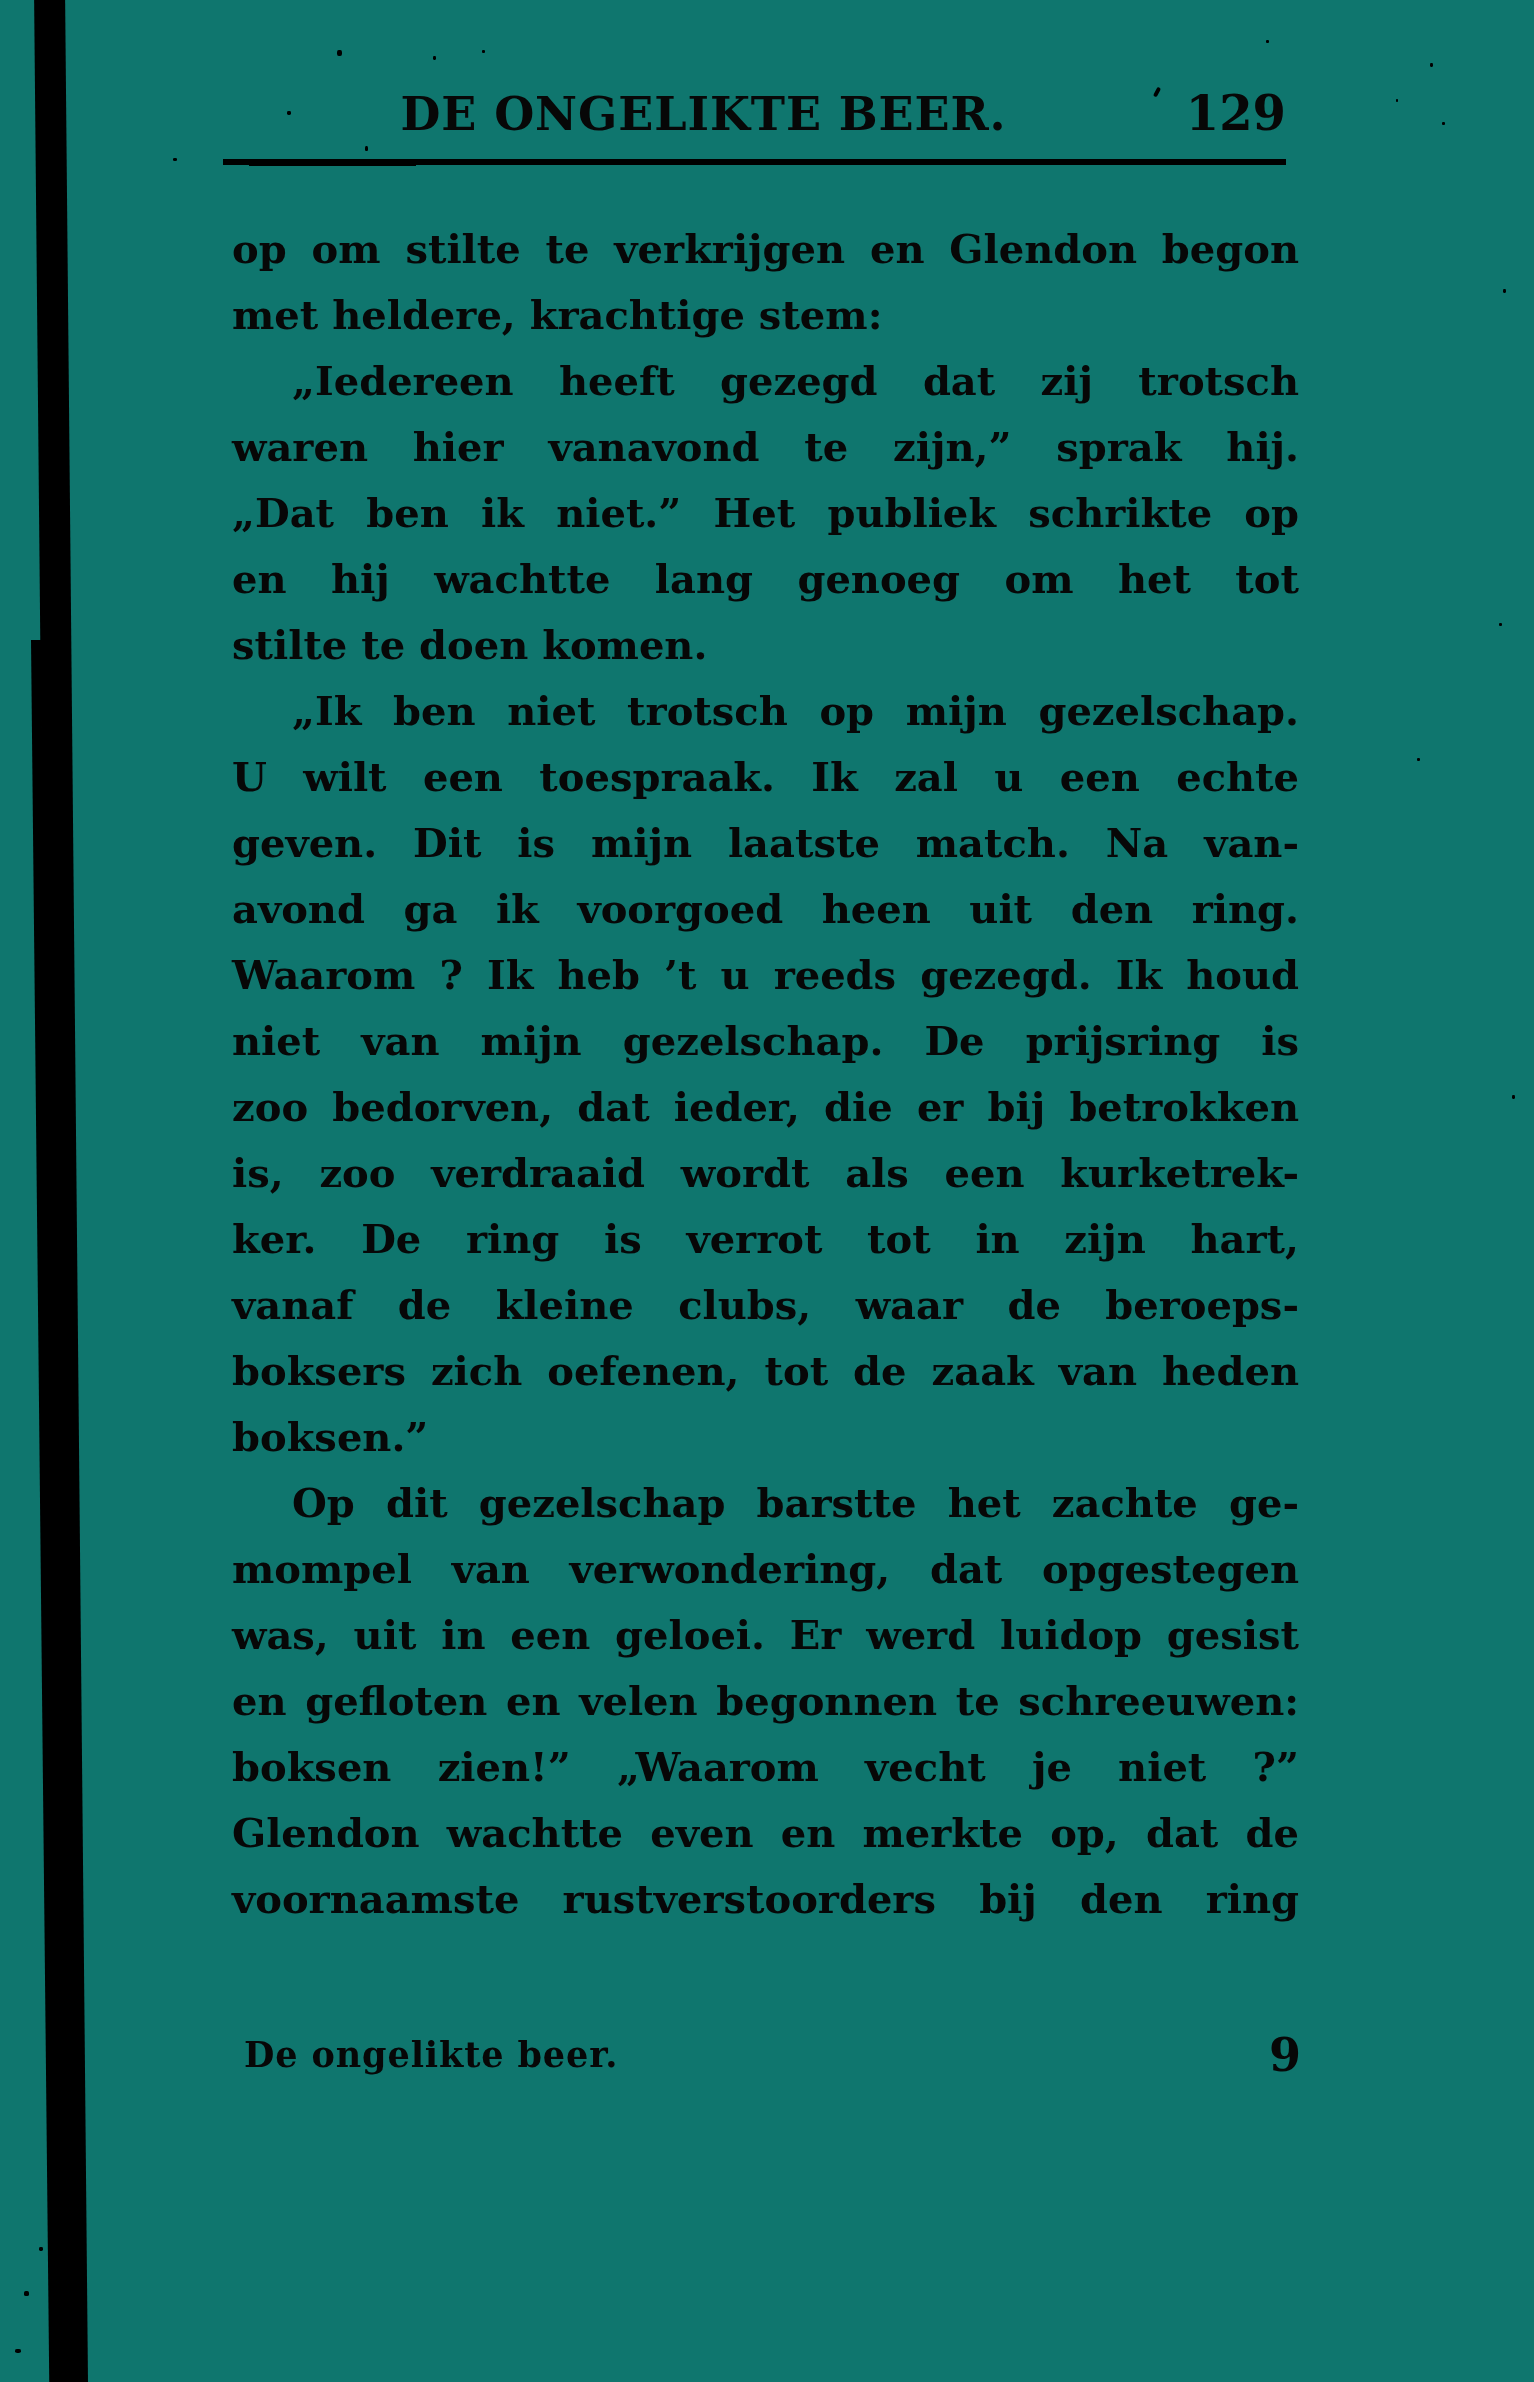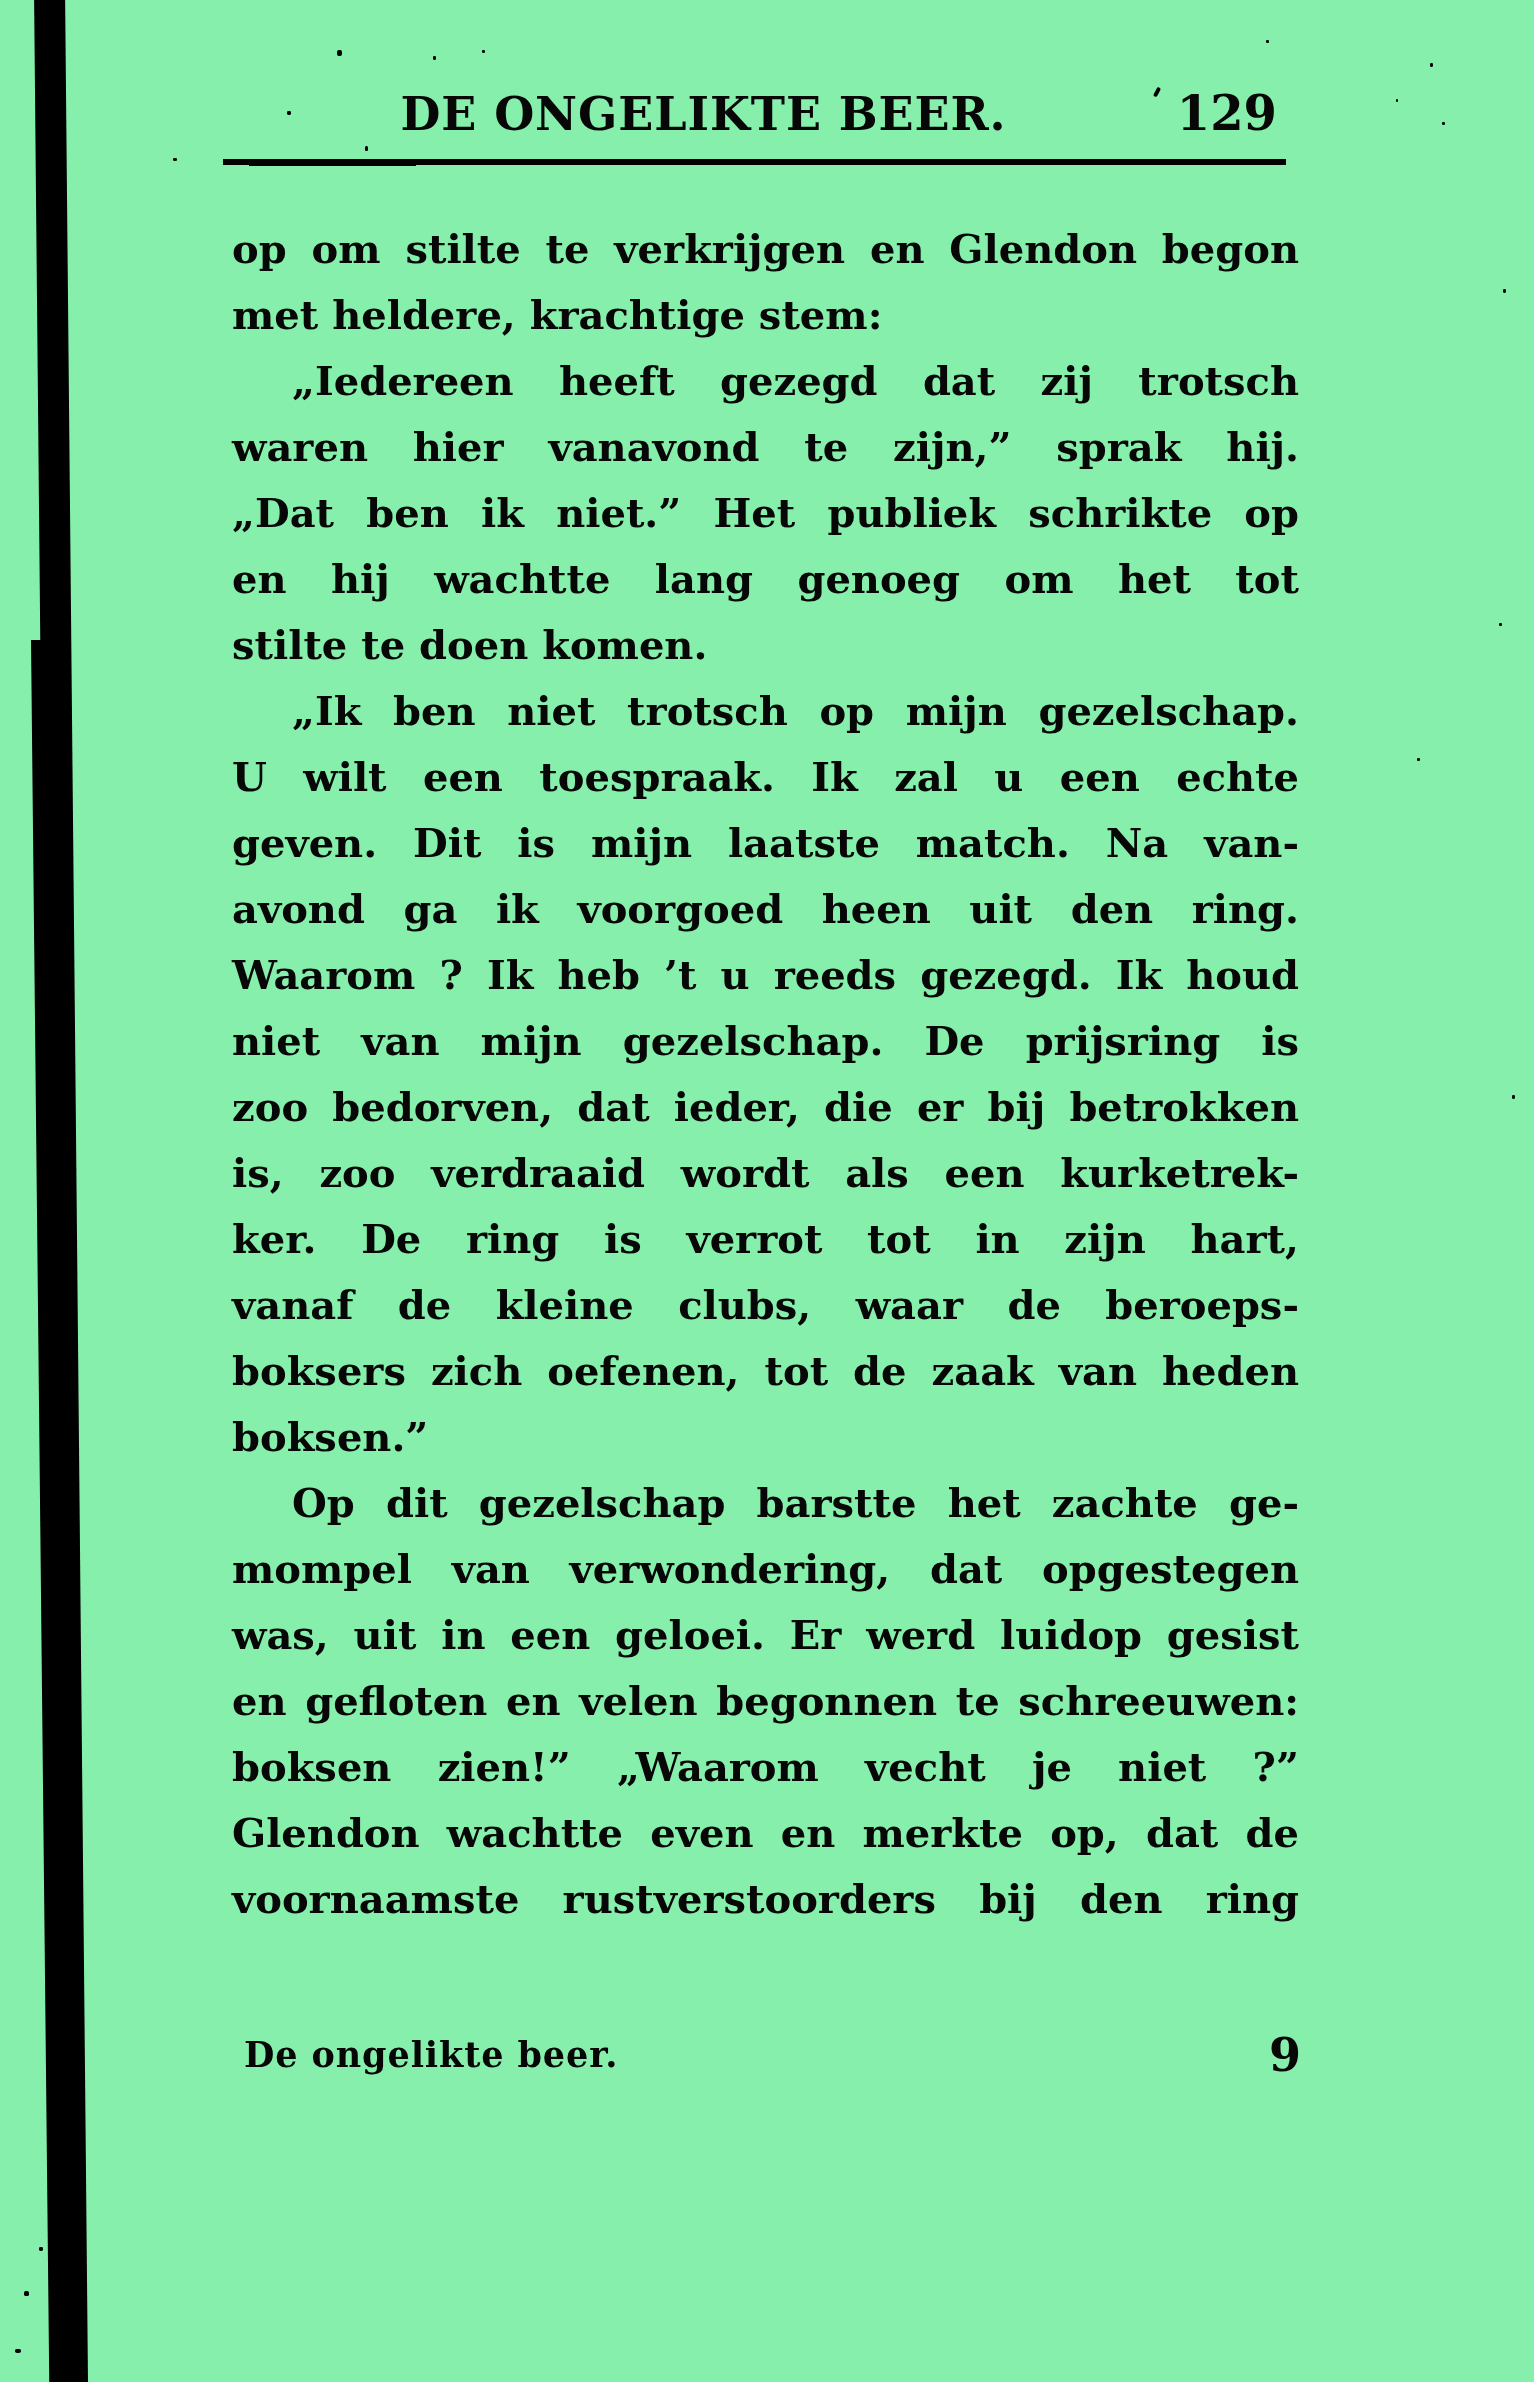--- a/index.html
+++ b/index.html
@@ -1,19 +1,19 @@
 <!DOCTYPE html>
 <html style="font-size:15px"><head>
 <meta charset="utf-8">
 <style>
   html,body{margin:0;padding:0;background:#777;}
   .page{
     position:relative;
     width:1534px;height:2383px;
-    background:#86efac;
+    background:#0f766e;
     overflow:hidden;
     font-family:"DejaVu Serif", serif;
     font-weight:bold;
     color:#070707;
   }
   
   .gutter-main{
     position:absolute;left:34px;top:-13px;width:31px;height:2421px;
     background:#000;transform:rotate(-0.55deg);transform-origin:top left;
   }
@@ -25,21 +25,21 @@
     position:absolute;left:38px;top:56px;width:8.3px;height:649px;
     background:#000;transform:rotate(-0.4deg);transform-origin:top left;
   }
   .speck{position:absolute;background:#000;border-radius:40%;}
   
   .header{position:absolute;left:223px;top:87px;width:1063px;height:67px;}
   .header-title{
     position:absolute;left:0;right:102px;top:0;
     text-align:center;font-size:46px;letter-spacing:0.9px;white-space:nowrap;
   }
-  .header-page{position:absolute;right:9px;top:-1.9px;font-size:48px;}
+  .header-page{position:absolute;right:0;top:-1.9px;font-size:48px;}
   .rule{position:absolute;left:223px;top:159px;width:1063px;height:5.6px;background:#000;}
   .rule:after{content:"";position:absolute;left:26px;top:5.6px;width:167px;height:1.9px;background:#000;}
   
   .textblock{position:absolute;left:232px;top:216px;width:1067px;}
   .line{
     box-sizing:border-box;width:100%;
     font-size:40px;line-height:66px;height:66px;
     text-align:justify;text-align-last:justify;
     white-space:normal;overflow:visible;
   }

